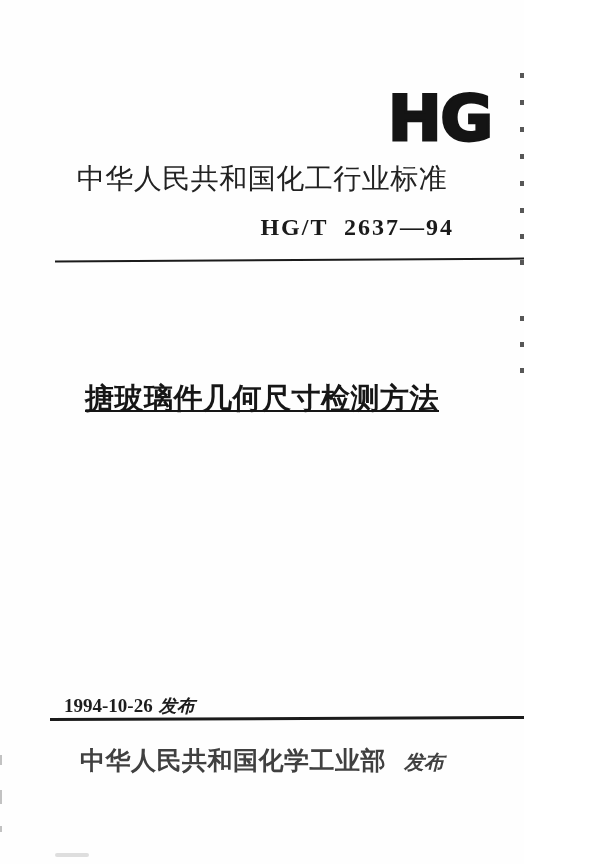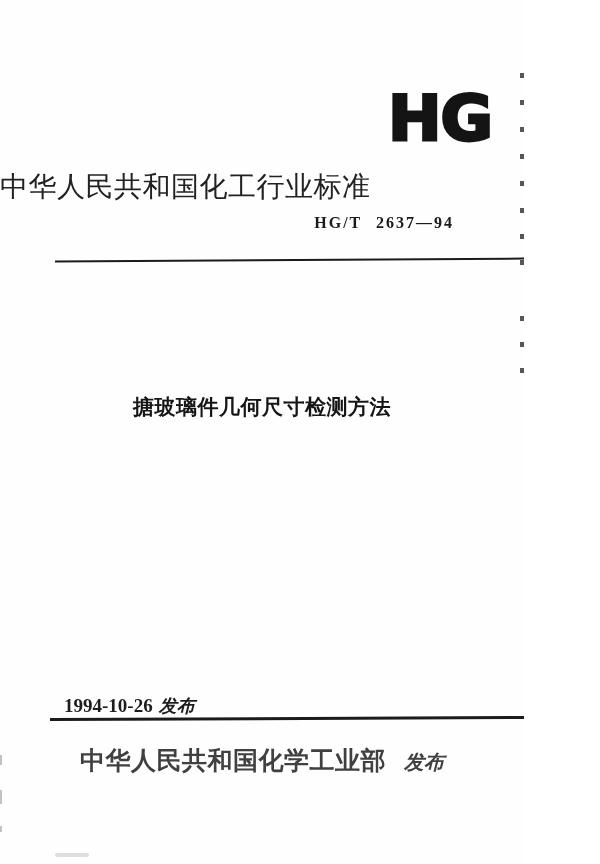--- a/index.html
+++ b/index.html
@@ -18,50 +18,50 @@
     font-weight:800;
     font-size:64px;line-height:1;
     letter-spacing:-1px;
     color:#141414;
     -webkit-text-stroke:3px #141414;
     transform:scaleY(0.98);
   }
   
   .header{
     position:absolute;left:0;right:0;top:160px;
-    text-align:left;
+    text-align:center;
     font-family:"Liberation Serif", serif;
     font-size:28px;
     letter-spacing:0.5px;
     color:#222;
-    margin-top:8px;
   }
   
   .std-num{
     position:absolute;right:70px;top:214px;
     font-family:"Liberation Serif", serif;
     font-weight:bold;
-    font-size:16px;
+    font-size:24px;
     letter-spacing:2px;
     word-spacing:8px;
     color:#1b1b1b;
   }
   .rule{position:absolute;background:#1b1b1b;}
   .rule-top{left:55px;top:259px;width:473px;height:2px;transform:rotate(-0.35deg);}
   .rule-bottom{left:50px;top:717px;width:483px;height:3px;transform:rotate(-0.25deg);}
   
   .title{
     position:absolute;left:0;right:0;top:379px;
-    margin:14px;
+    margin:0;
     text-align:center;
     font-family:"Liberation Sans", sans-serif;
     font-weight:bold;
-    font-size:21px;
+    font-size:29px;
     letter-spacing:0.5px;
     color:#161616;
+    text-decoration:underline;
   }
   
   .dates{
     position:absolute;left:54px;right:66px;top:694px;
     display:flex;justify-content:space-between;align-items:baseline;
     font-family:"Liberation Serif", serif;
     font-weight:bold;
     font-size:19px;
     color:#1d1d1d;
     margin-left:10px;

